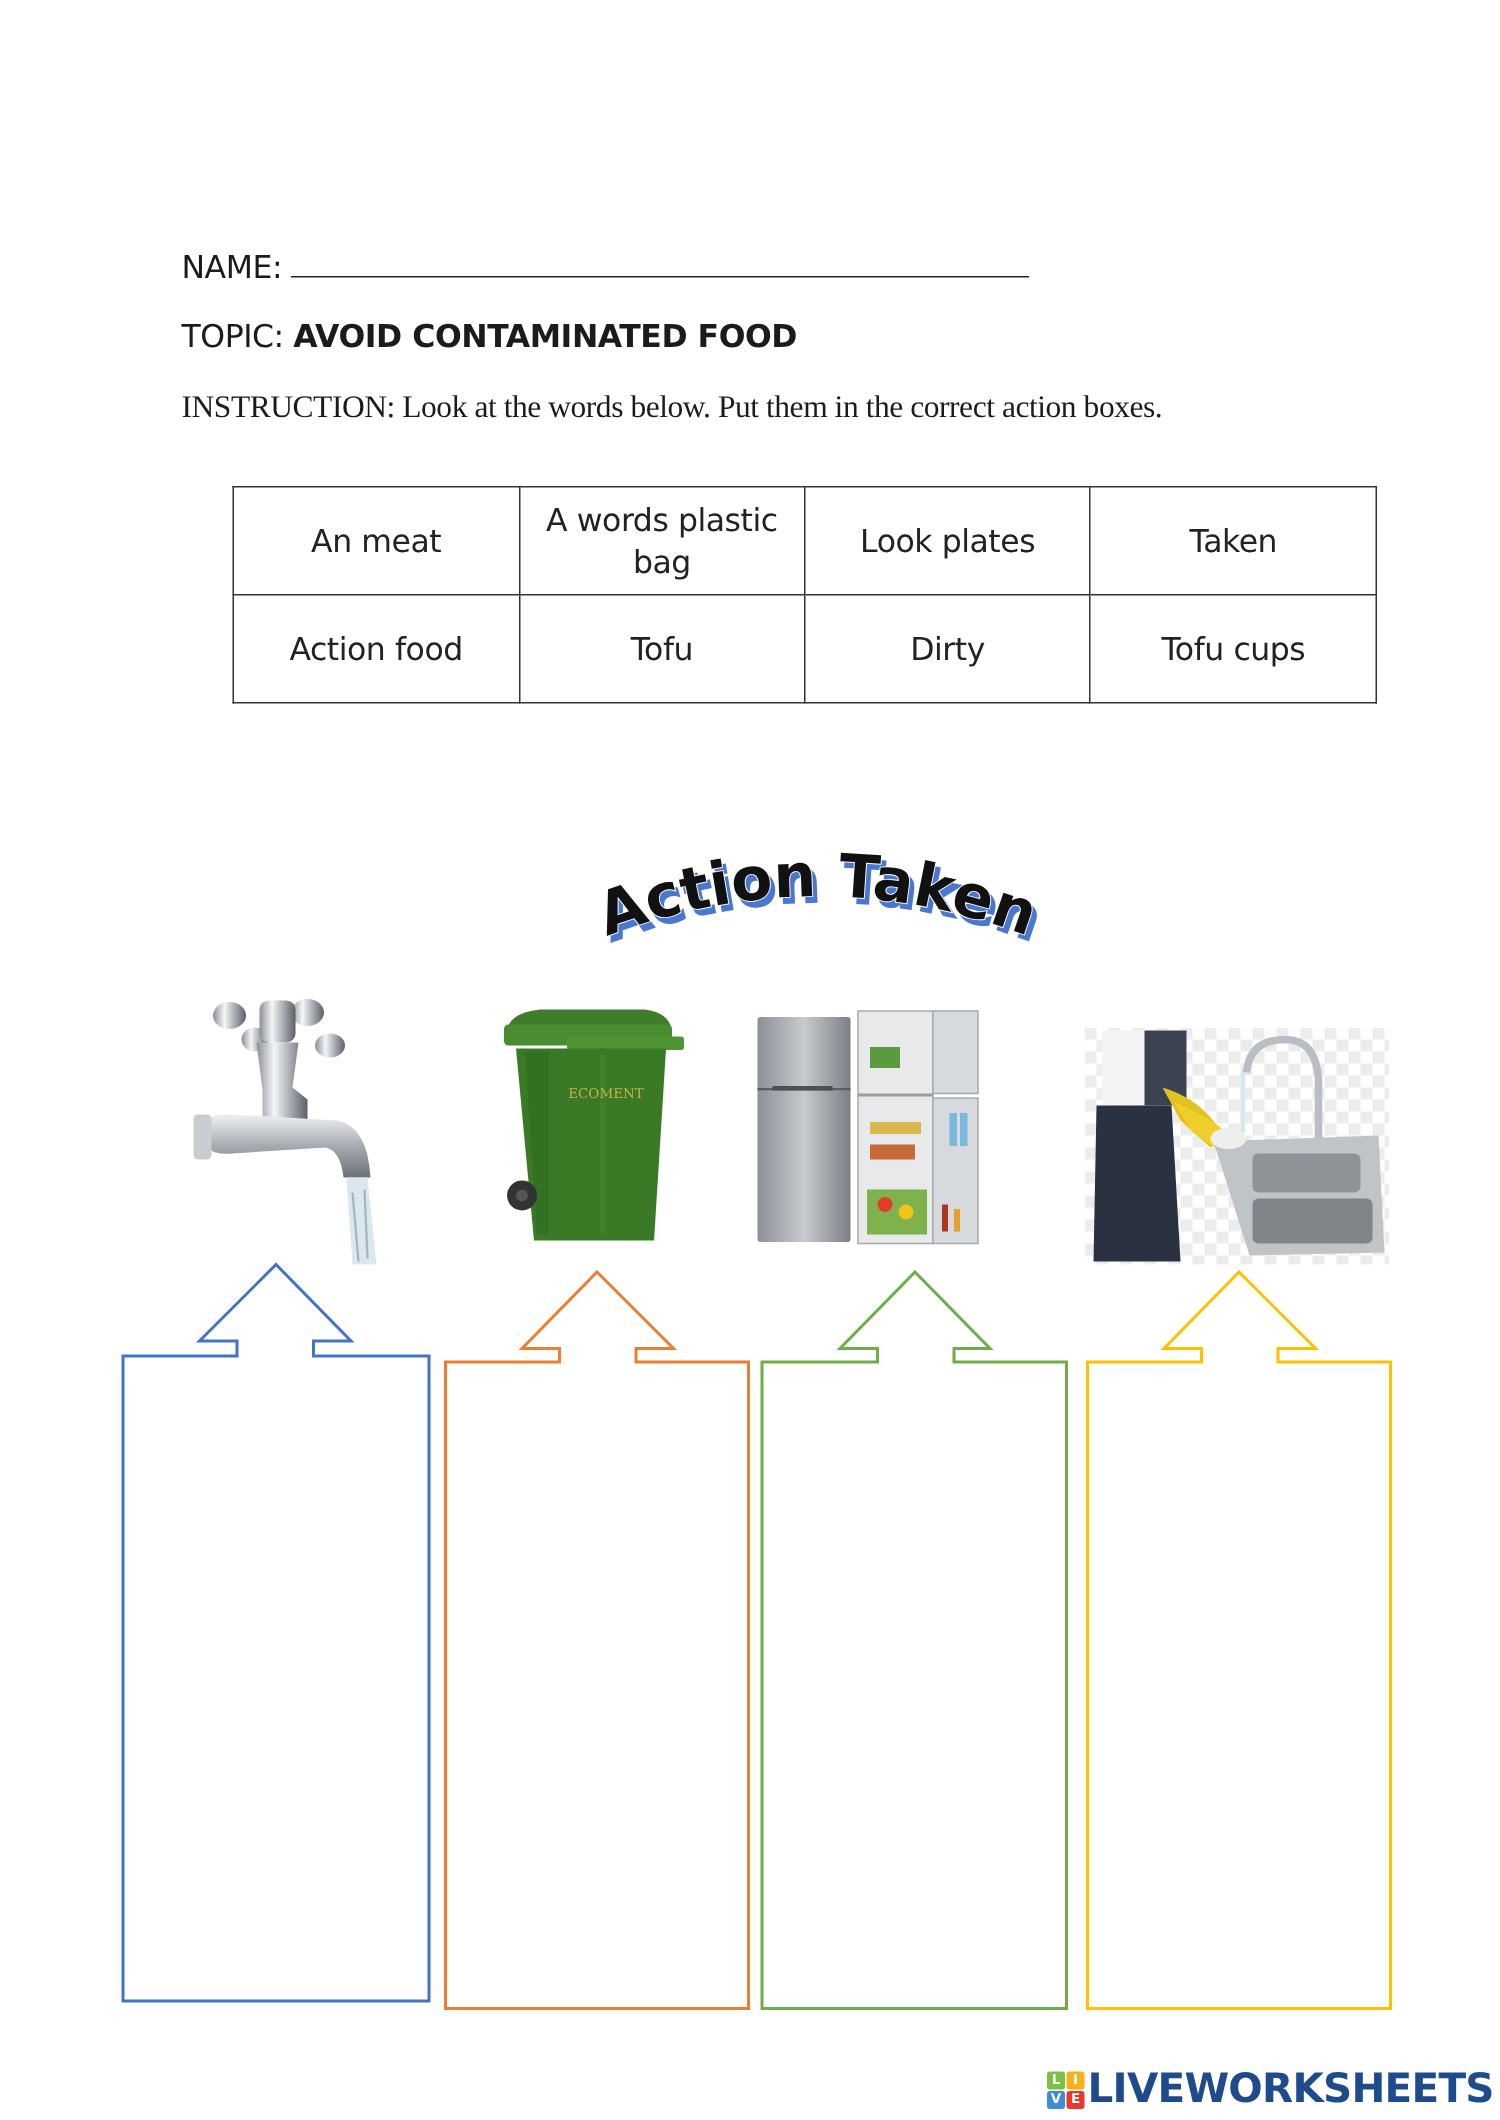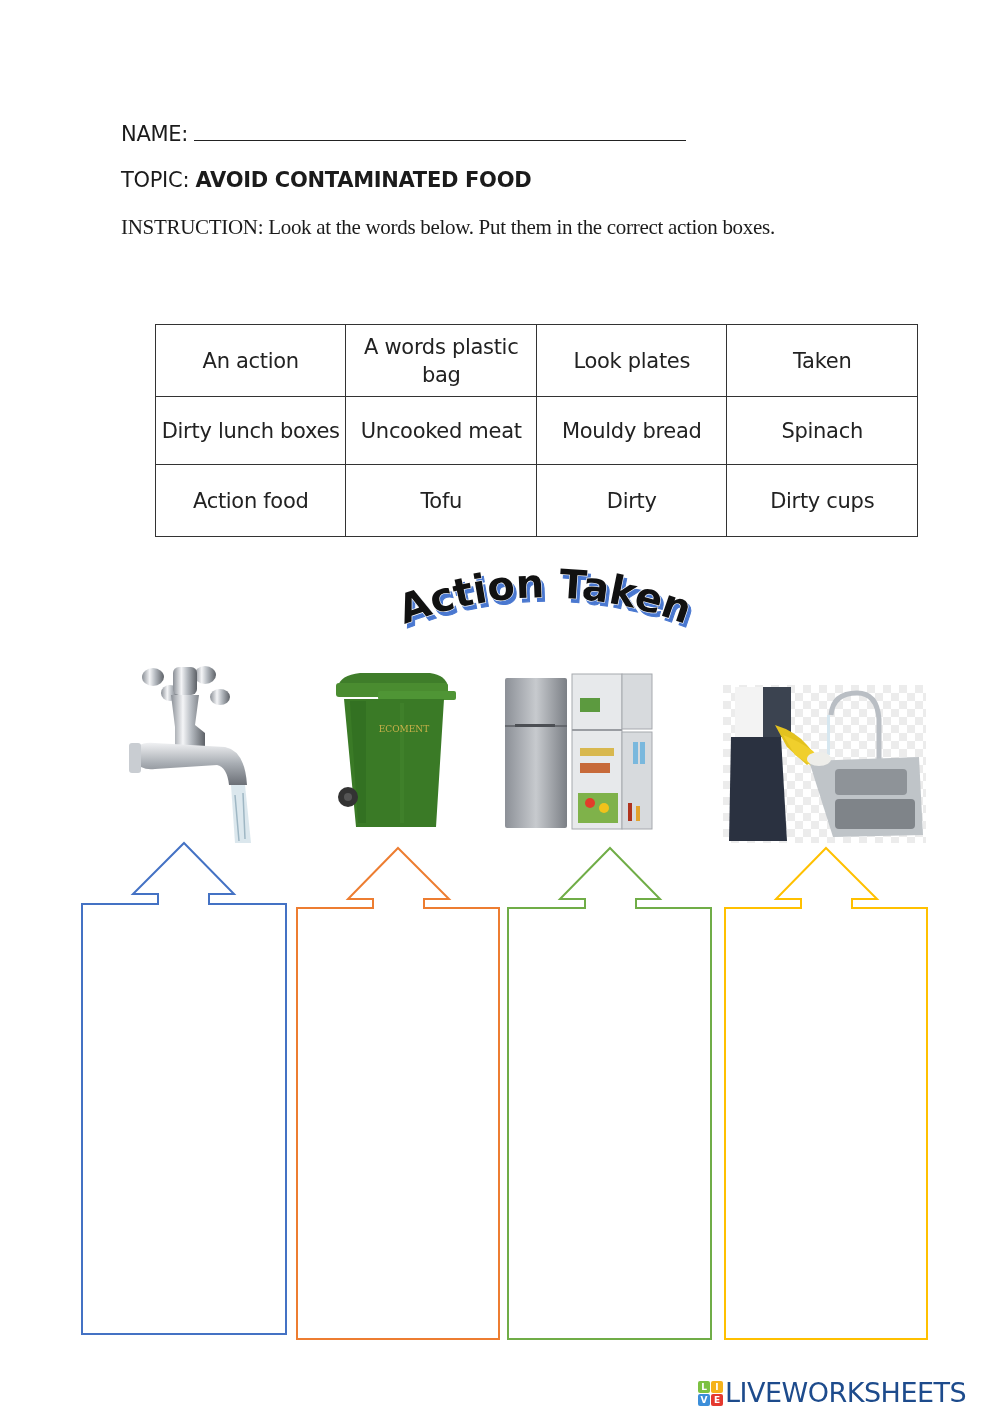--- a/index.html
+++ b/index.html
@@ -1,19 +1,19 @@
 <!DOCTYPE html>
 <html><head>
   <meta charset="utf-8">
   <style>
     * { box-sizing: border-box; margin: 0; padding: 0; }
     html, body { width: 1000px; height: 1413px; background: #ffffff; overflow: hidden; }
     body { position: relative; font-family: "DejaVu Sans", sans-serif; color: #1a1a1a; }
 
-    .line { position: absolute; left: 121px; font-size: 21px; letter-spacing: -0.3px; color: #1b1b1b; }
+    .line { position: absolute; left: 121px; font-size: 21px; letter-spacing: -0.3px; color: #1b1b1b; margin-top: 44px; }
     #name-line { top: 122px; }
     #name-line .blank { display: inline-block; width: 492px; border-bottom: 1.5px solid #222; height: 18px; vertical-align: baseline; margin-left: 6px; }
     #topic-line { top: 168px; text-align: center; }
     #topic-line b { font-weight: bold; }
     #instruction-line { top: 212px; width: 800px; line-height: 30px; font-family: Liberation Serif, serif; }
 
     #word-table { position: absolute; left: 155px; top: 324px; width: 763px; border-collapse: collapse; }
     #word-table td { border: 1.2px solid #333; text-align: center; vertical-align: middle; font-size: 21px; line-height: 28px; color: #222; width: 190.75px; letter-spacing: -0.3px; }
     #word-table tr.r1 td { height: 72px; }
     #word-table tr.r2 td { height: 68px; }
@@ -25,53 +25,47 @@
     #tap-pic { left: 125px; top: 655px; width: 140px; height: 190px; }
     #bin-pic { left: 300px; top: 655px; width: 190px; height: 185px; }
     #fridge-pic { left: 500px; top: 668px; width: 160px; height: 165px; }
     #wash-pic { left: 723px; top: 685px; width: 203px; height: 158px; }
 
     #arrows { position: absolute; left: 0; top: 0; width: 1000px; height: 1413px; }
 
     #logo { position: absolute; left: 698px; top: 1378px; height: 30px; display: flex; align-items: center; }
     #logo .tiles { display: grid; grid-template-columns: 12px 12px; grid-template-rows: 12px 12px; gap: 1px; margin-right: 2px; }
     #logo .tile { width: 12px; height: 12px; font-size: 9px; font-weight: bold; color: #fff; text-align: center; line-height: 12px; border-radius: 2px; font-family: "DejaVu Sans", sans-serif; }
-    #logo .word { font-family: "DejaVu Sans", sans-serif; font-weight: normal; font-size: 27px; color: #1d4b8c; letter-spacing: -0.5px; line-height: 30px; }
+    #logo .word { font-family: "DejaVu Sans", sans-serif; font-weight: bold; font-size: 27px; color: #1d4b8c; letter-spacing: -0.5px; line-height: 30px; }
   </style>
 </head>
 <body>
 
 <div id="name-line" class="line">
   <span>NAME:</span><span class="blank"></span>
 </div>
 <div id="topic-line" class="line">
   <span>TOPIC:</span>
   <b>AVOID CONTAMINATED FOOD</b>
 </div>
 <div id="instruction-line" class="line">INSTRUCTION: Look at the words below. Put them in the correct action boxes.</div>
 
 <table id="word-table">
   <tbody>
       <tr class="r1">
-    <td>An action</td>
+    <td>An meat</td>
     <td>A words plastic bag</td>
     <td>Look plates</td>
     <td>Taken</td>
-  </tr>
-  <tr class="r2">
-    <td>Dirty lunch boxes</td>
-    <td>Uncooked meat</td>
-    <td>Mouldy bread</td>
-    <td>Spinach</td>
   </tr>
   <tr class="r3">
     <td>Action food</td>
     <td>Tofu</td>
     <td>Dirty</td>
-    <td>Dirty cups</td>
+    <td>Tofu cups</td>
   </tr>
 </tbody>
   </table>
 
 <svg id="action-title" viewBox="0 0 330 90">
   <defs>
     <path id="arc" d="M 10 75 Q 165 10 320 75" fill="none"></path>
   </defs>
   <text font-family="DejaVu Sans, sans-serif" font-weight="bold" font-size="40" fill="#4a78d0" stroke="#4a78d0" stroke-width="1" transform="translate(3,4)">
     <textPath href="#arc" startOffset="50%" text-anchor="middle">Action Taken</textPath>

